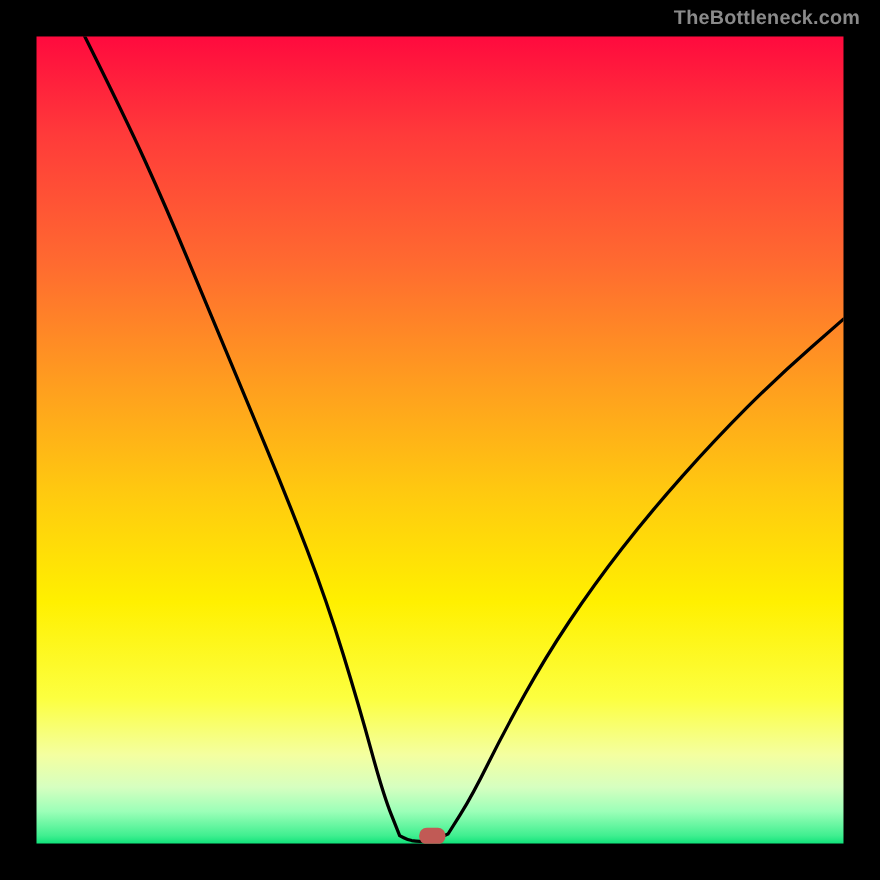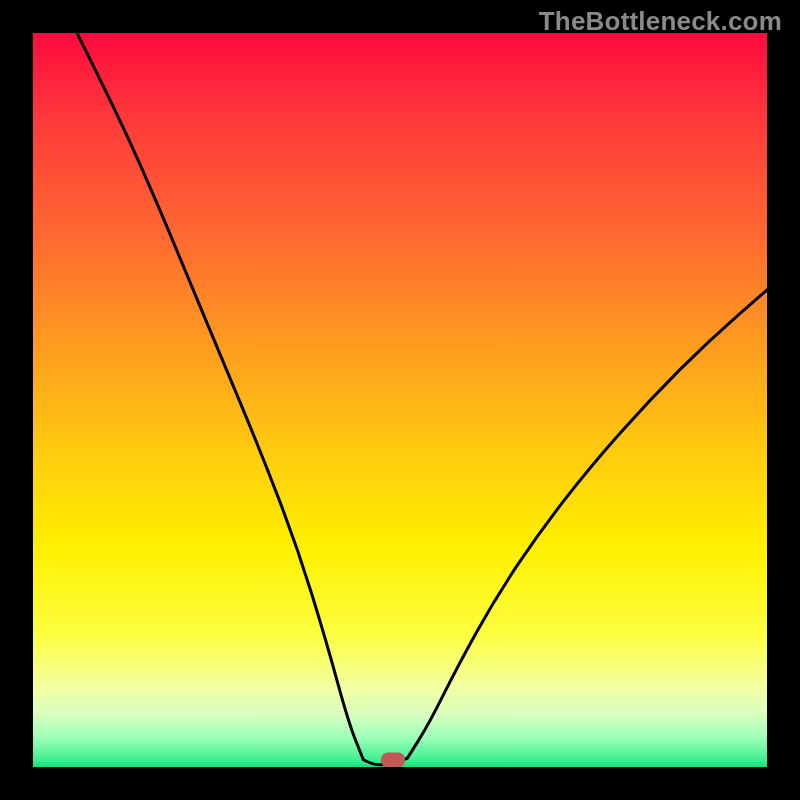--- a/index.html
+++ b/index.html
@@ -61,21 +61,21 @@
     height: 15px;
     border-radius: 7px;
     background: #c15a55;
     transform: translate(-50%, -50%);
   }
   .watermark {
     position: absolute;
     top: 6px;
     right: 18px;
     font-family: Arial, Helvetica, sans-serif;
-    font-size: 26px;
+    font-size: 18px;
     font-weight: 600;
     color: #8a8a8a;
     letter-spacing: 0.2px;
   }
 </style>
 </head>
 <body>
 
 <div class="frame">
 

